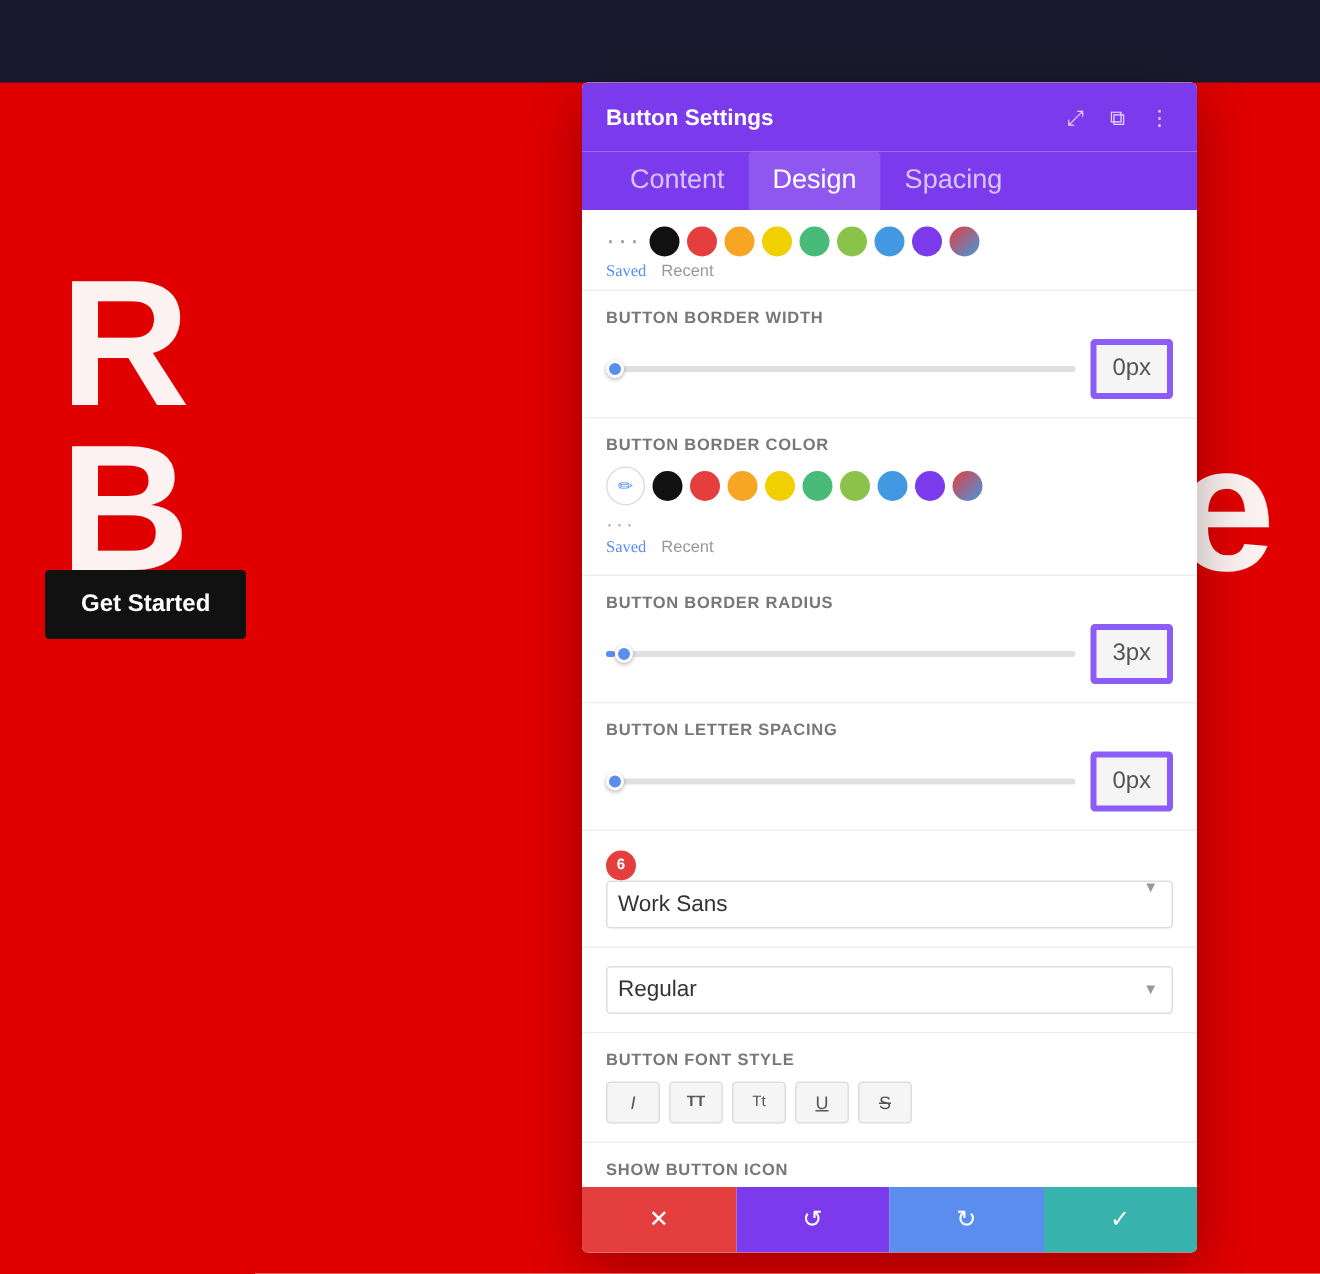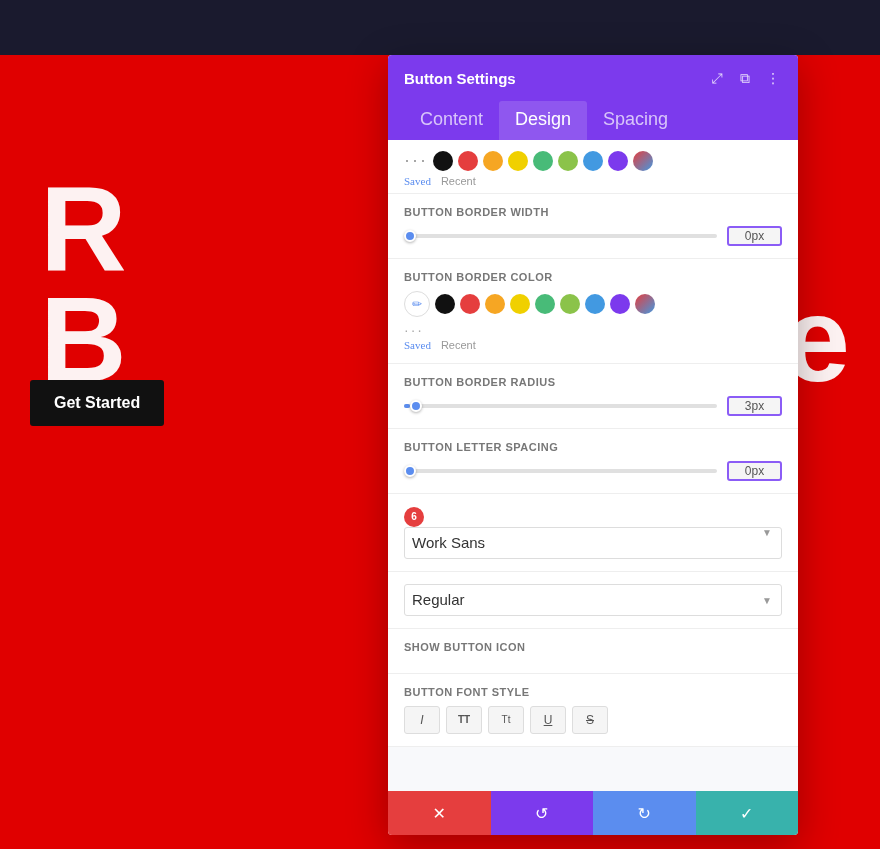--- a/index.html
+++ b/index.html
@@ -254,25 +254,25 @@
       height: 12px;
       border-radius: 50%;
       background: #5b8def;
       border: 2px solid #fff;
       box-shadow: 0 1px 3px rgba(0,0,0,0.3);
       cursor: pointer;
     }
 
     .slider-value {
       width: 55px;
-      height: 20px;
-      border: 2px solid #8b5cf6;
+      height: 40px;
+      border: 4px solid #8b5cf6;
       border-radius: 3px;
       background: #f5f5f5;
-      font-size: 12px;
+      font-size: 16px;
       color: #555;
       display: flex;
       align-items: center;
       justify-content: center;
     }
 
     
     .select-row {
       position: relative;
     }
@@ -490,44 +490,44 @@
 
     <div class="setting-section">
       <div class="select-row">
         <select class="select-field">
           <option>Regular</option>
           <option>Bold</option>
           <option>Light</option>
         </select>
         <span class="select-arrow">▼</span>
       </div>
-    </div>
-
-    <div class="setting-section">
-      <div class="setting-label">Show Button Icon</div>
-
     </div>
 
     <div class="setting-section">
       <div class="setting-label">Button Font Style</div>
       <div class="font-style-row">
         <div class="font-style-btn">
             <em>I</em>
           </div>
         <div class="font-style-btn" style="font-size:10px;font-weight:bold;">TT</div>
         <div class="font-style-btn" style="font-size:10px;">Tt</div>
         <div class="font-style-btn">
             <u>U</u>
           </div>
         <div class="font-style-btn">
             <s>S</s>
           </div>
       </div>
     </div>
 
+    <div class="setting-section">
+      <div class="setting-label">Show Button Icon</div>
+
+    </div>
+
   </div>
 
   <div class="panel-actions">
     <button class="action-btn delete">✕</button>
     <button class="action-btn undo">↺</button>
     <button class="action-btn redo">↻</button>
     <button class="action-btn save">✓</button>
   </div>
 
 </div>

